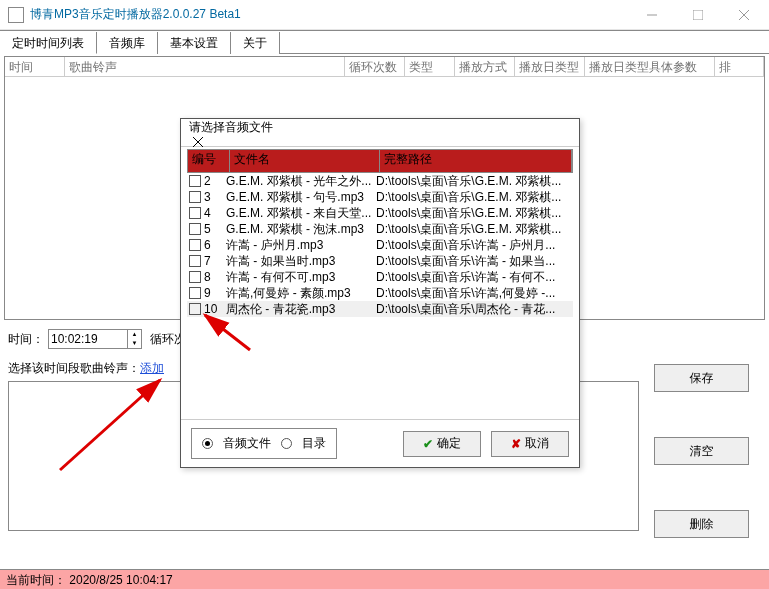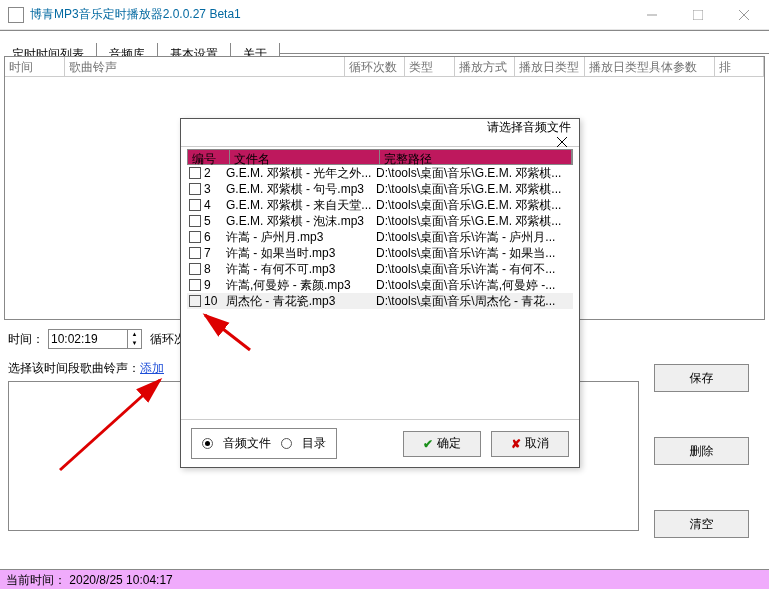--- a/index.html
+++ b/index.html
@@ -8,21 +8,21 @@
 
 .titlebar { height: 30px; background: #fff; border-bottom: 1px solid #e5e5e5; display: flex; align-items: center; padding: 0 2px; }
 .titlebar .icon { width: 16px; height: 16px; margin: 0 6px; border: 1px solid #888; display: inline-block; }
 .titlebar .title { color: #0369a1; flex: 1; }
 .titlebar .winbtns { display: flex; }
 .titlebar .winbtn { width: 46px; height: 30px; display: flex; align-items: center; justify-content: center; color: #999; }
 .titlebar .winbtn svg { width: 10px; height: 10px; }
 
 
 .tabbar { height: 24px; background: #fff; border-top: 1px solid #888; border-bottom: 1px solid #888; display: flex; }
-.tab { padding: 0 12px; height: 22px; line-height: 22px; border-right: 1px solid #888; background: #fff; color: #000; position: relative; top: 1px; margin-top: 11px; }
+.tab { padding: 0 12px; height: 22px; line-height: 22px; border-right: 1px solid #888; background: #fff; color: #000; position: relative; top: 1px; }
 .tab.active { border-bottom: 1px solid #fff; background: #fff; }
 .tabbar .spacer { flex: 1; }
 
 
 .mainwrap { border: 1px solid #888; margin: 2px 4px; height: 264px; background: #fff; position: relative; }
 .th-row { display: flex; height: 20px; background: #fff; border-bottom: 1px solid #ccc; }
 .th { border-right: 1px solid #ccc; padding: 2px 4px; color: #737373; white-space: nowrap; overflow: hidden; }
 
 
 .ctrlrow { display: flex; align-items: center; padding: 6px 8px; height: 34px; }
@@ -35,29 +35,29 @@
 .linklike { color: #1d4ed8; text-decoration: underline; }
 
 
 .rightbtns { position: absolute; right: 20px; top: 364px; width: 95px; }
 .rbtn { width: 95px; height: 28px; border: 1px solid #888; background: #efefef; margin-bottom: 45px; display: flex; align-items: center; justify-content: center; }
 
 
 .midbox { border: 1px solid #888; margin: 0 130px 0 8px; height: 150px; }
 
 
-.statusbar { position: absolute; bottom: 0; left: 0; right: 0; height: 20px; background: #f0abfc; border-top: 1px solid #888; padding: 2px 6px; }
+.statusbar { position: absolute; bottom: 0; left: 0; right: 0; height: 20px; background: #fca5a5; border-top: 1px solid #888; padding: 2px 6px; }
 
 
 .dialog { position: absolute; left: 180px; top: 118px; width: 400px; height: 350px; background: #fff; border: 1px solid #555; box-shadow: 2px 2px 6px rgba(0,0,0,0.2); }
-.dlg-title { height: 28px; display: flex; align-items: flex-end; padding: 0 8px; border-bottom: 1px solid #ccc; flex-direction: column; }
+.dlg-title { height: 28px; display: flex; align-items: flex-start; padding: 0 8px; border-bottom: 1px solid #ccc; flex-direction: column; }
 .dlg-title .t { flex: 1; }
 .dlg-close { width: 18px; height: 18px; display: flex; align-items: center; justify-content: center; }
 .dlg-body { padding: 2px 6px; }
-.dlg-th { display: flex; height: 16px; border: 1px solid #888; background: #be185d; }
+.dlg-th { display: flex; height: 24px; border: 1px solid #888; background: #b91c1c; }
 .dlg-th .c { border-right: 1px solid #888; padding: 1px 4px; }
 .dlg-th .c1 { width: 42px; } .dlg-th .c2 { width: 150px; } .dlg-th .c3 { flex: 1; }
 .dlg-row { display: flex; height: 16px; align-items: center; }
 .dlg-row .cb { width: 12px; height: 12px; border: 1px solid #555; margin: 0 3px 0 2px; }
 .dlg-row .num { width: 22px; }
 .dlg-row .fn { width: 150px; white-space: nowrap; overflow: hidden; text-overflow: ellipsis; }
 .dlg-row .fp { flex: 1; white-space: nowrap; overflow: hidden; text-overflow: ellipsis; }
 .dlg-row.hl { background: #f0f0f0; }
 .dlg-bottom { position: absolute; bottom: 0; left: 0; right: 0; height: 48px; border-top: 1px solid #ccc; display: flex; align-items: center; padding: 0 10px; }
 .radiogrp { border: 1px solid #888; padding: 6px 10px; display: flex; gap: 10px; align-items: center; }
@@ -133,22 +133,22 @@
 
 <div class="row2">
   <span>选择该时间段歌曲铃声：</span>
   <span class="linklike">添加</span>
 </div>
 
 <div class="midbox"></div>
 
 <div class="rightbtns">
   <div class="rbtn">保存</div>
+  <div class="rbtn">清空</div>
   <div class="rbtn">删除</div>
-  <div class="rbtn">清空</div>
 </div>
 
 <div class="watermark">
   <span>安下</span>
   <span class="sub">anxz.com</span>
 </div>
 
 <div class="dialog">
   <div class="dlg-title">
     <span class="t">请选择音频文件</span>

